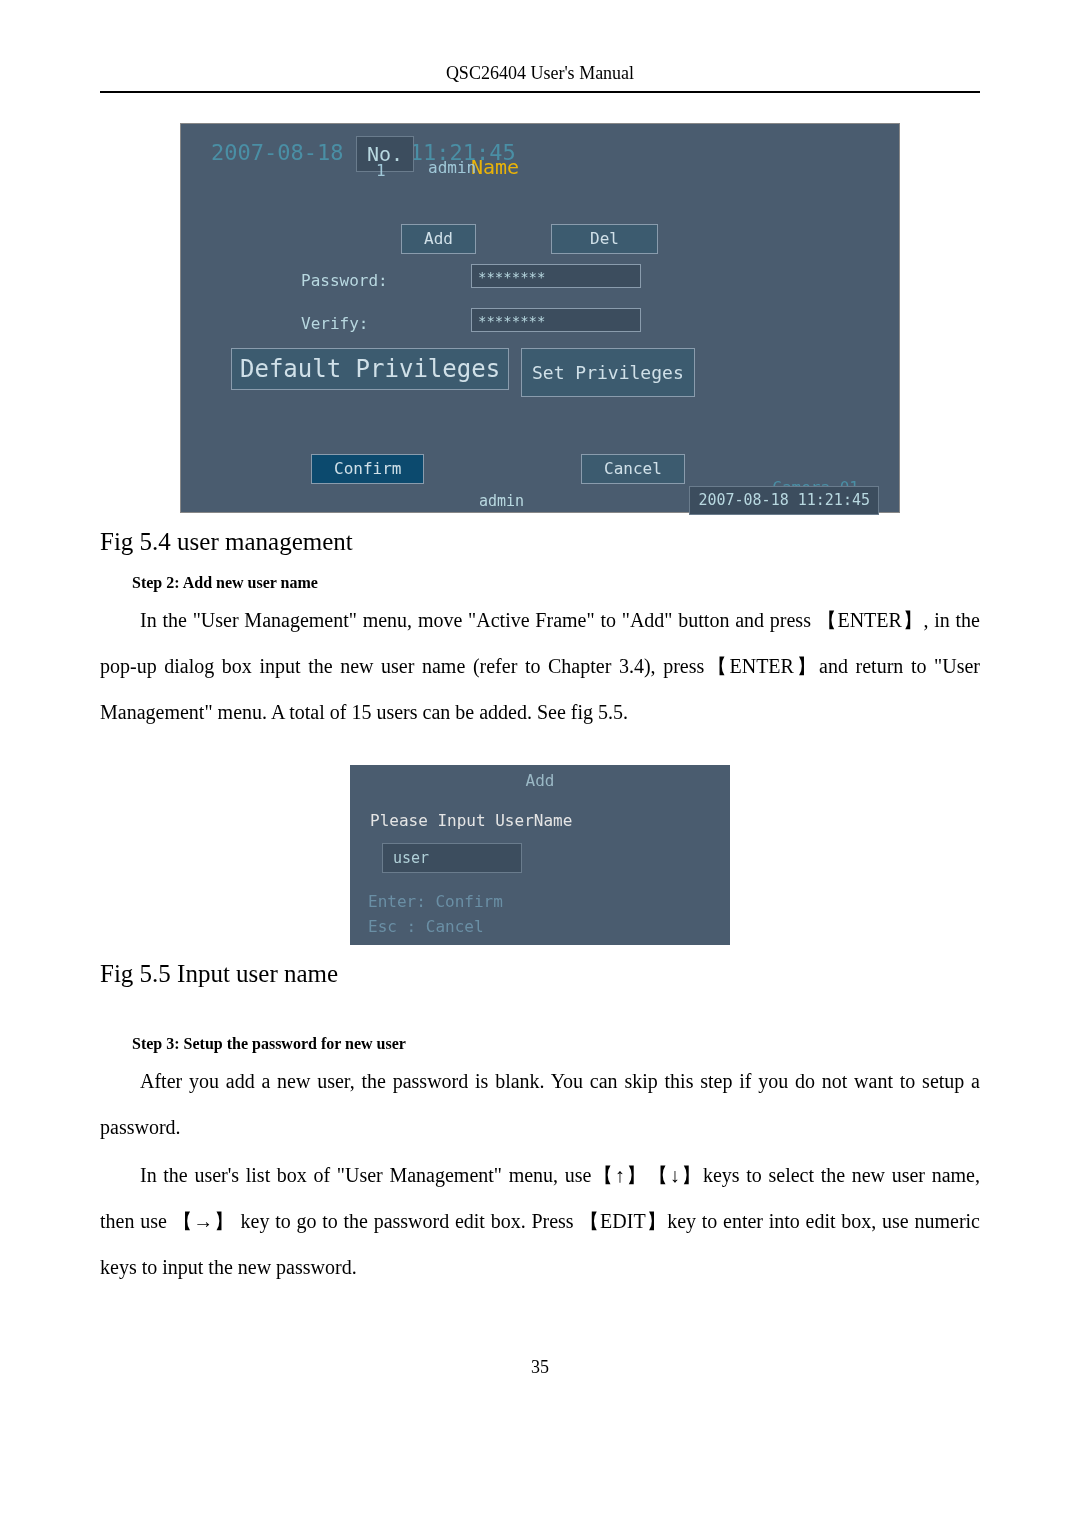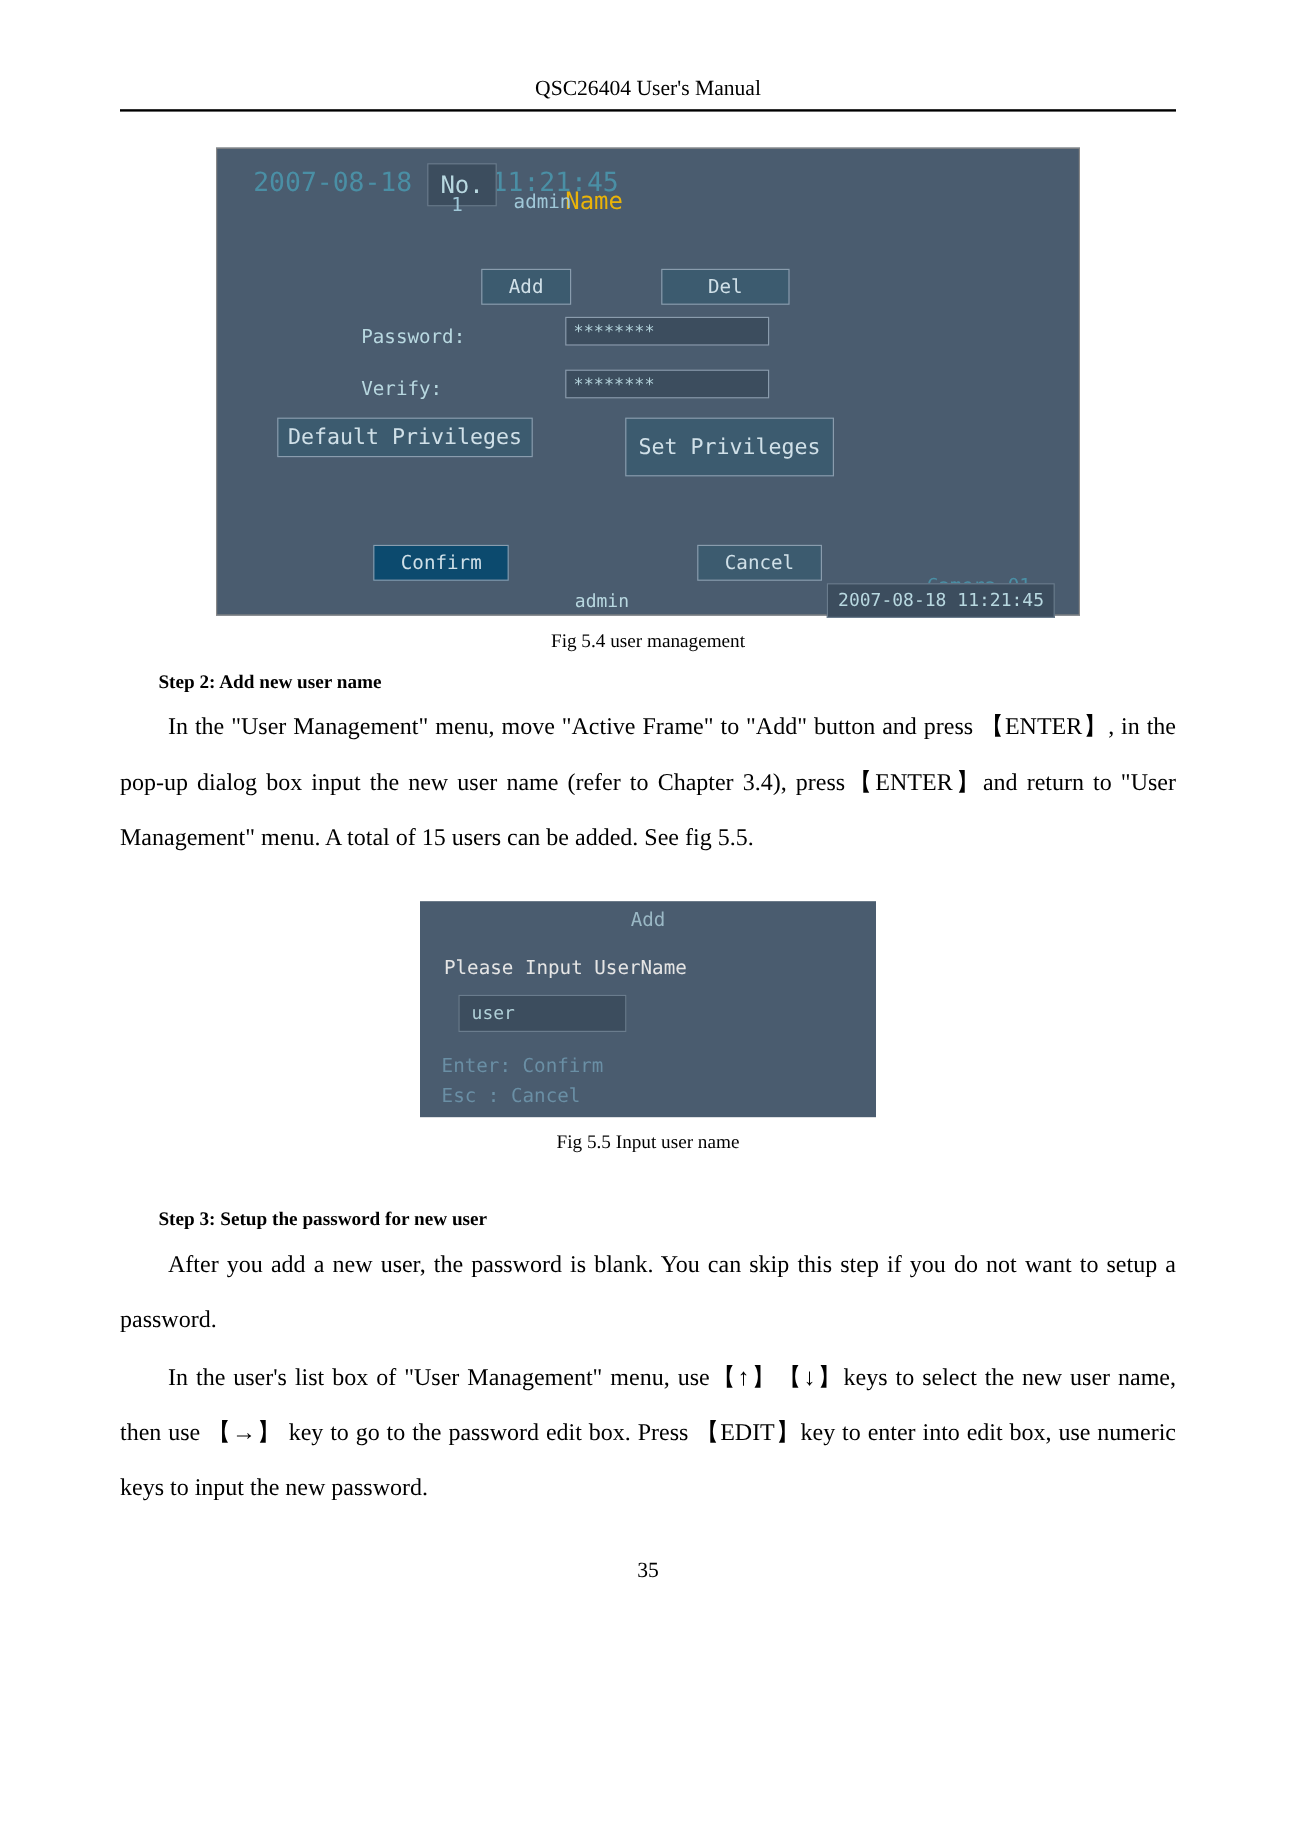--- a/index.html
+++ b/index.html
@@ -127,21 +127,21 @@
       color: #b8d8e0;
       padding: 2px 6px;
     }
     .ss1-defpriv {
       position: absolute;
       left: 50px;
       top: 224px;
       border: 1px solid #8a9cad;
       background: #3c5b6f;
       padding: 2px 8px;
-      font-size: 18px;
+      font-size: 24px;
       color: #d0e0e8;
     }
     .ss1-setpriv {
       position: absolute;
       left: 340px;
       top: 224px;
       border: 1px solid #8a9cad;
       background: #3c5b6f;
       padding: 10px 10px;
       font-size: 18px;
@@ -185,23 +185,22 @@
       position: absolute;
       right: 20px;
       top: 362px;
       background: #3c4d5e;
       border: 1px solid #6a7c8d;
       padding: 2px 8px;
       font-size: 15px;
       color: #b8d8e0;
     }
     .fig-caption {
-      text-align: center;
       margin-top: 10px;
-      font-size: 16px;
+      font-size: 25px;
     }
     .step-heading {
       font-weight: bold;
       margin-top: 10px;
       margin-left: 32px;
       font-size: 16px;
     }
     .body-para {
       text-indent: 2em;
       margin-top: 2px;
@@ -251,21 +250,21 @@
       color: #6a8fa5;
     }
     .ss2-esc {
       position: absolute;
       left: 18px;
       top: 150px;
       color: #6a8fa5;
     }
     .page-num {
       text-align: center;
-      margin-top: 32px;
+      margin-top: 64px;
       font-size: 18px;
     }
   </style>
 </head>
 <body>
 
 
 
 <div class="header-title">QSC26404 User's Manual</div>
 <div class="header-line"></div>

